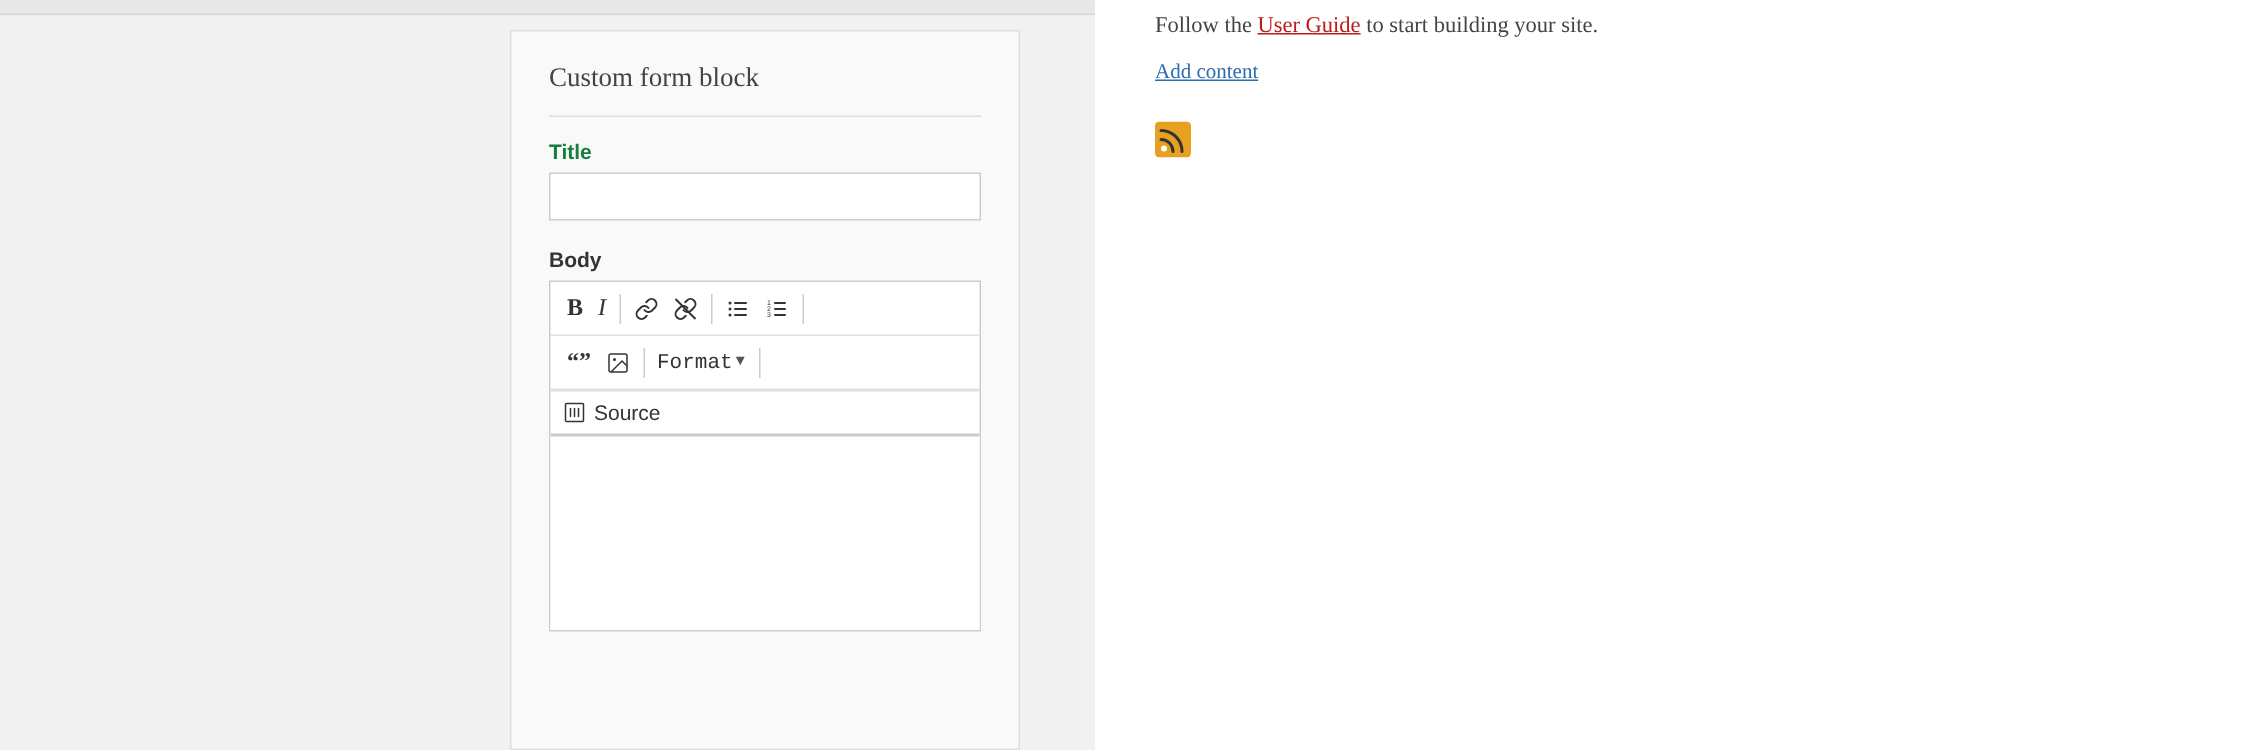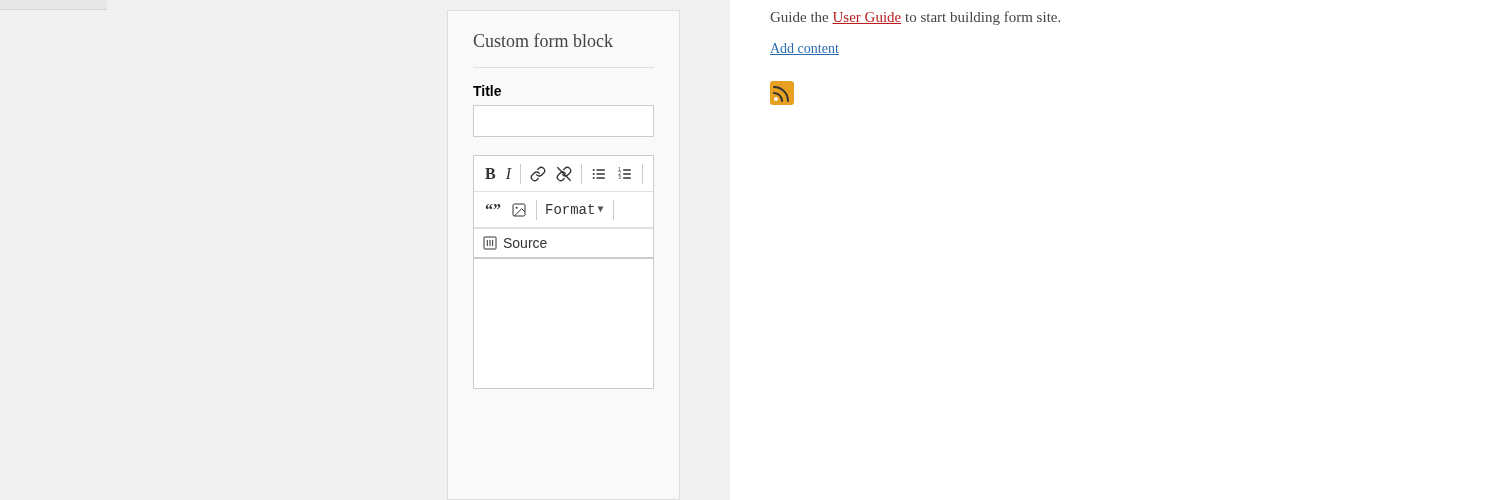--- a/index.html
+++ b/index.html
@@ -9,21 +9,21 @@
       display: flex;
       width: 1500px;
       min-height: 500px;
     }
 
     .left-panel {
       width: 730px;
       background: #f1f1f1;
       padding: 0;
       display: flex;
-      flex-direction: row;
+      flex-direction: column;
     }
 
     .top-gray-bar {
       background: #e8e8e8;
       height: 10px;
       width: 100%;
       border-bottom: 1px solid #d5d5d5;
     }
 
     .form-block-container {
@@ -44,21 +44,21 @@
 
     .form-block-divider {
       border: none;
       border-top: 1px solid #ddd;
       margin-bottom: 15px;
     }
 
     .field-label {
       font-size: 14px;
       font-weight: bold;
-      color: #000000;
+      color: #15803d;
       font-family: Arial, sans-serif;
       margin-bottom: 6px;
       display: block;
     }
 
     .title-input {
       width: 100%;
       height: 32px;
       border: 1px solid #ccc;
       background: #fff;
@@ -252,20 +252,21 @@
 
 <div class="left-panel">
   <div class="top-gray-bar"></div>
   <div class="form-block-container">
     <h2 class="form-block-title">Custom form block</h2>
     <hr class="form-block-divider">
 
     <label class="field-label">Title</label>
     <input type="text" class="title-input" style="">
 
+    <label class="body-label">Body</label>
 
     <div class="editor-container">
       <div class="editor-toolbar">
 
         <div class="toolbar-row">
           <button class="toolbar-btn bold">B</button>
           <button class="toolbar-btn italic">I</button>
           <span class="toolbar-separator"></span>
 
           <button class="toolbar-icon-btn" title="Link">
@@ -343,21 +344,21 @@
         </div>
       </div>
 
       <div class="editor-content"></div>
     </div>
   </div>
 </div>
 
 <div class="right-panel">
   <p class="intro-text">
-    <span>Guide the </span><a class="user-guide-link" href="#">User Guide</a><span> to start building form site.</span>
+    <span>Follow the </span><a class="user-guide-link" href="#">User Guide</a><span> to start building your site.</span>
   </p>
   <a class="add-content-link" href="#">Add content</a>
   <br>
   <span class="rss-icon">
     <svg width="24" height="24" viewBox="0 0 24 24" xmlns="http://www.w3.org/2000/svg">
       <rect width="24" height="24" rx="3" fill="#e8a020"></rect>
       <circle cx="6" cy="18" r="2" fill="white"></circle>
       <path d="M4 12a8 8 0 0 1 8 8" fill="none" stroke="white" stroke-width="2" stroke-linecap="round"></path>
       <path d="M4 6a14 14 0 0 1 14 14" fill="none" stroke="white" stroke-width="2" stroke-linecap="round"></path>
     </svg>

